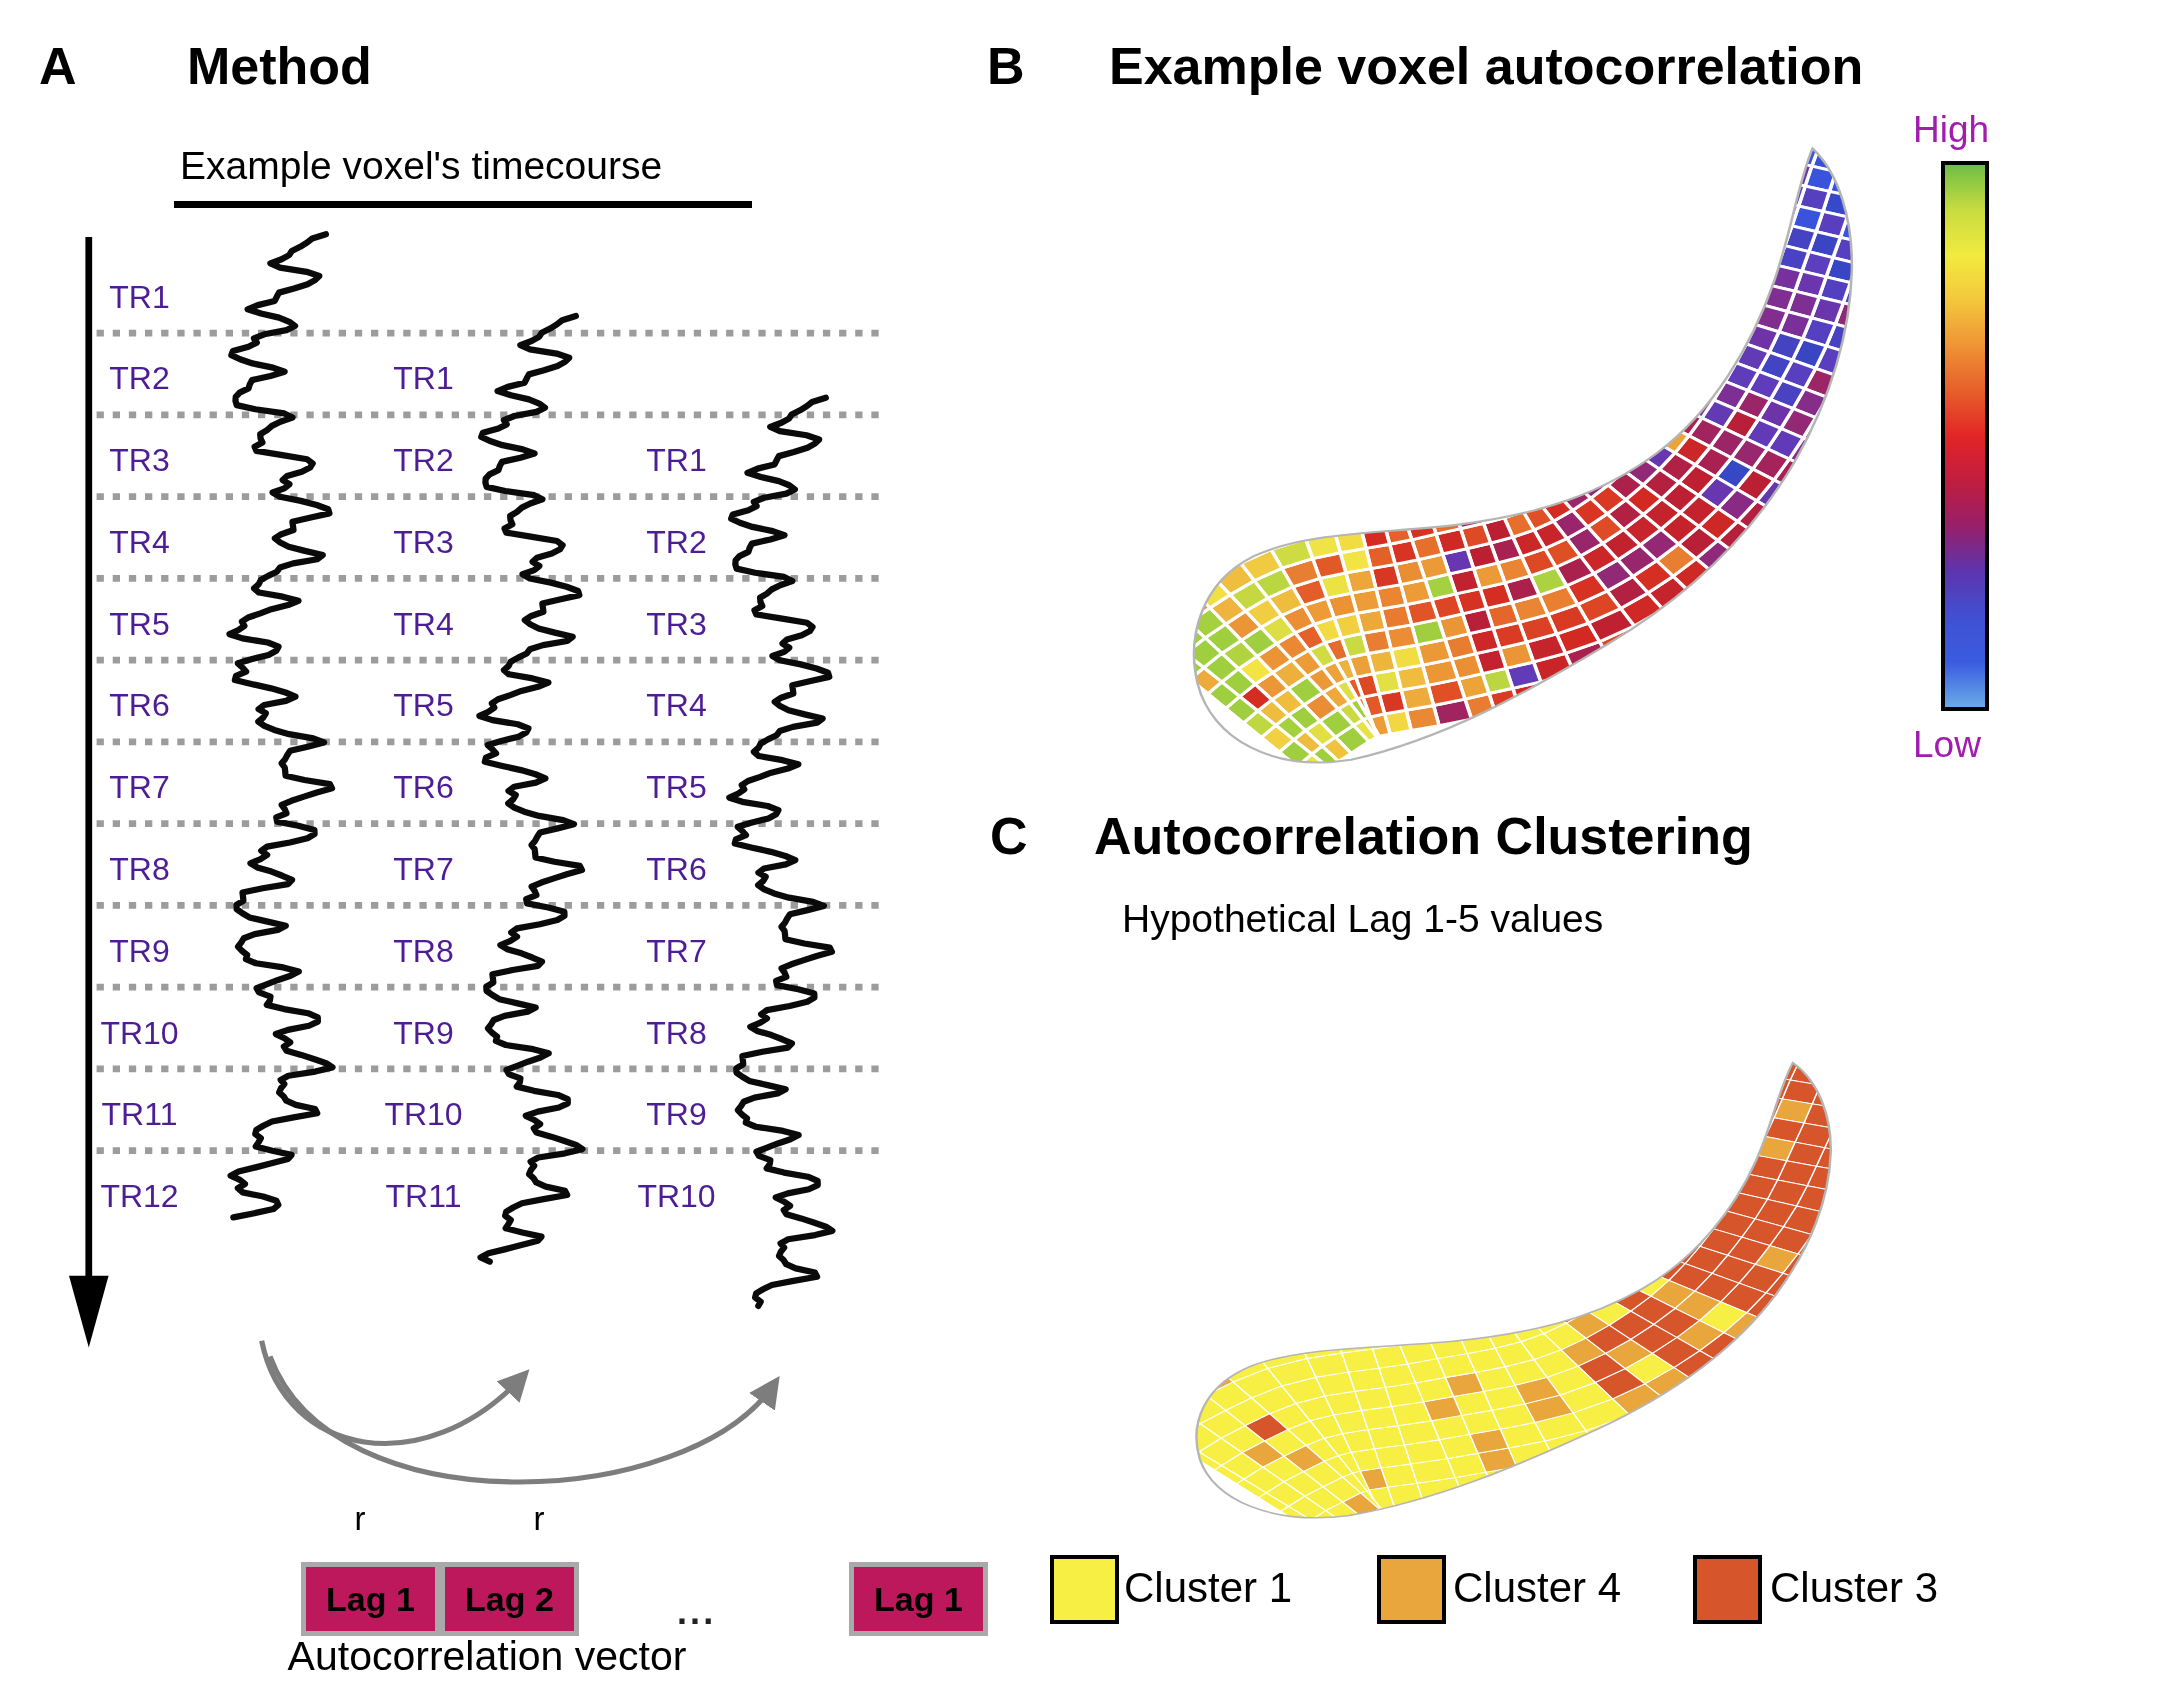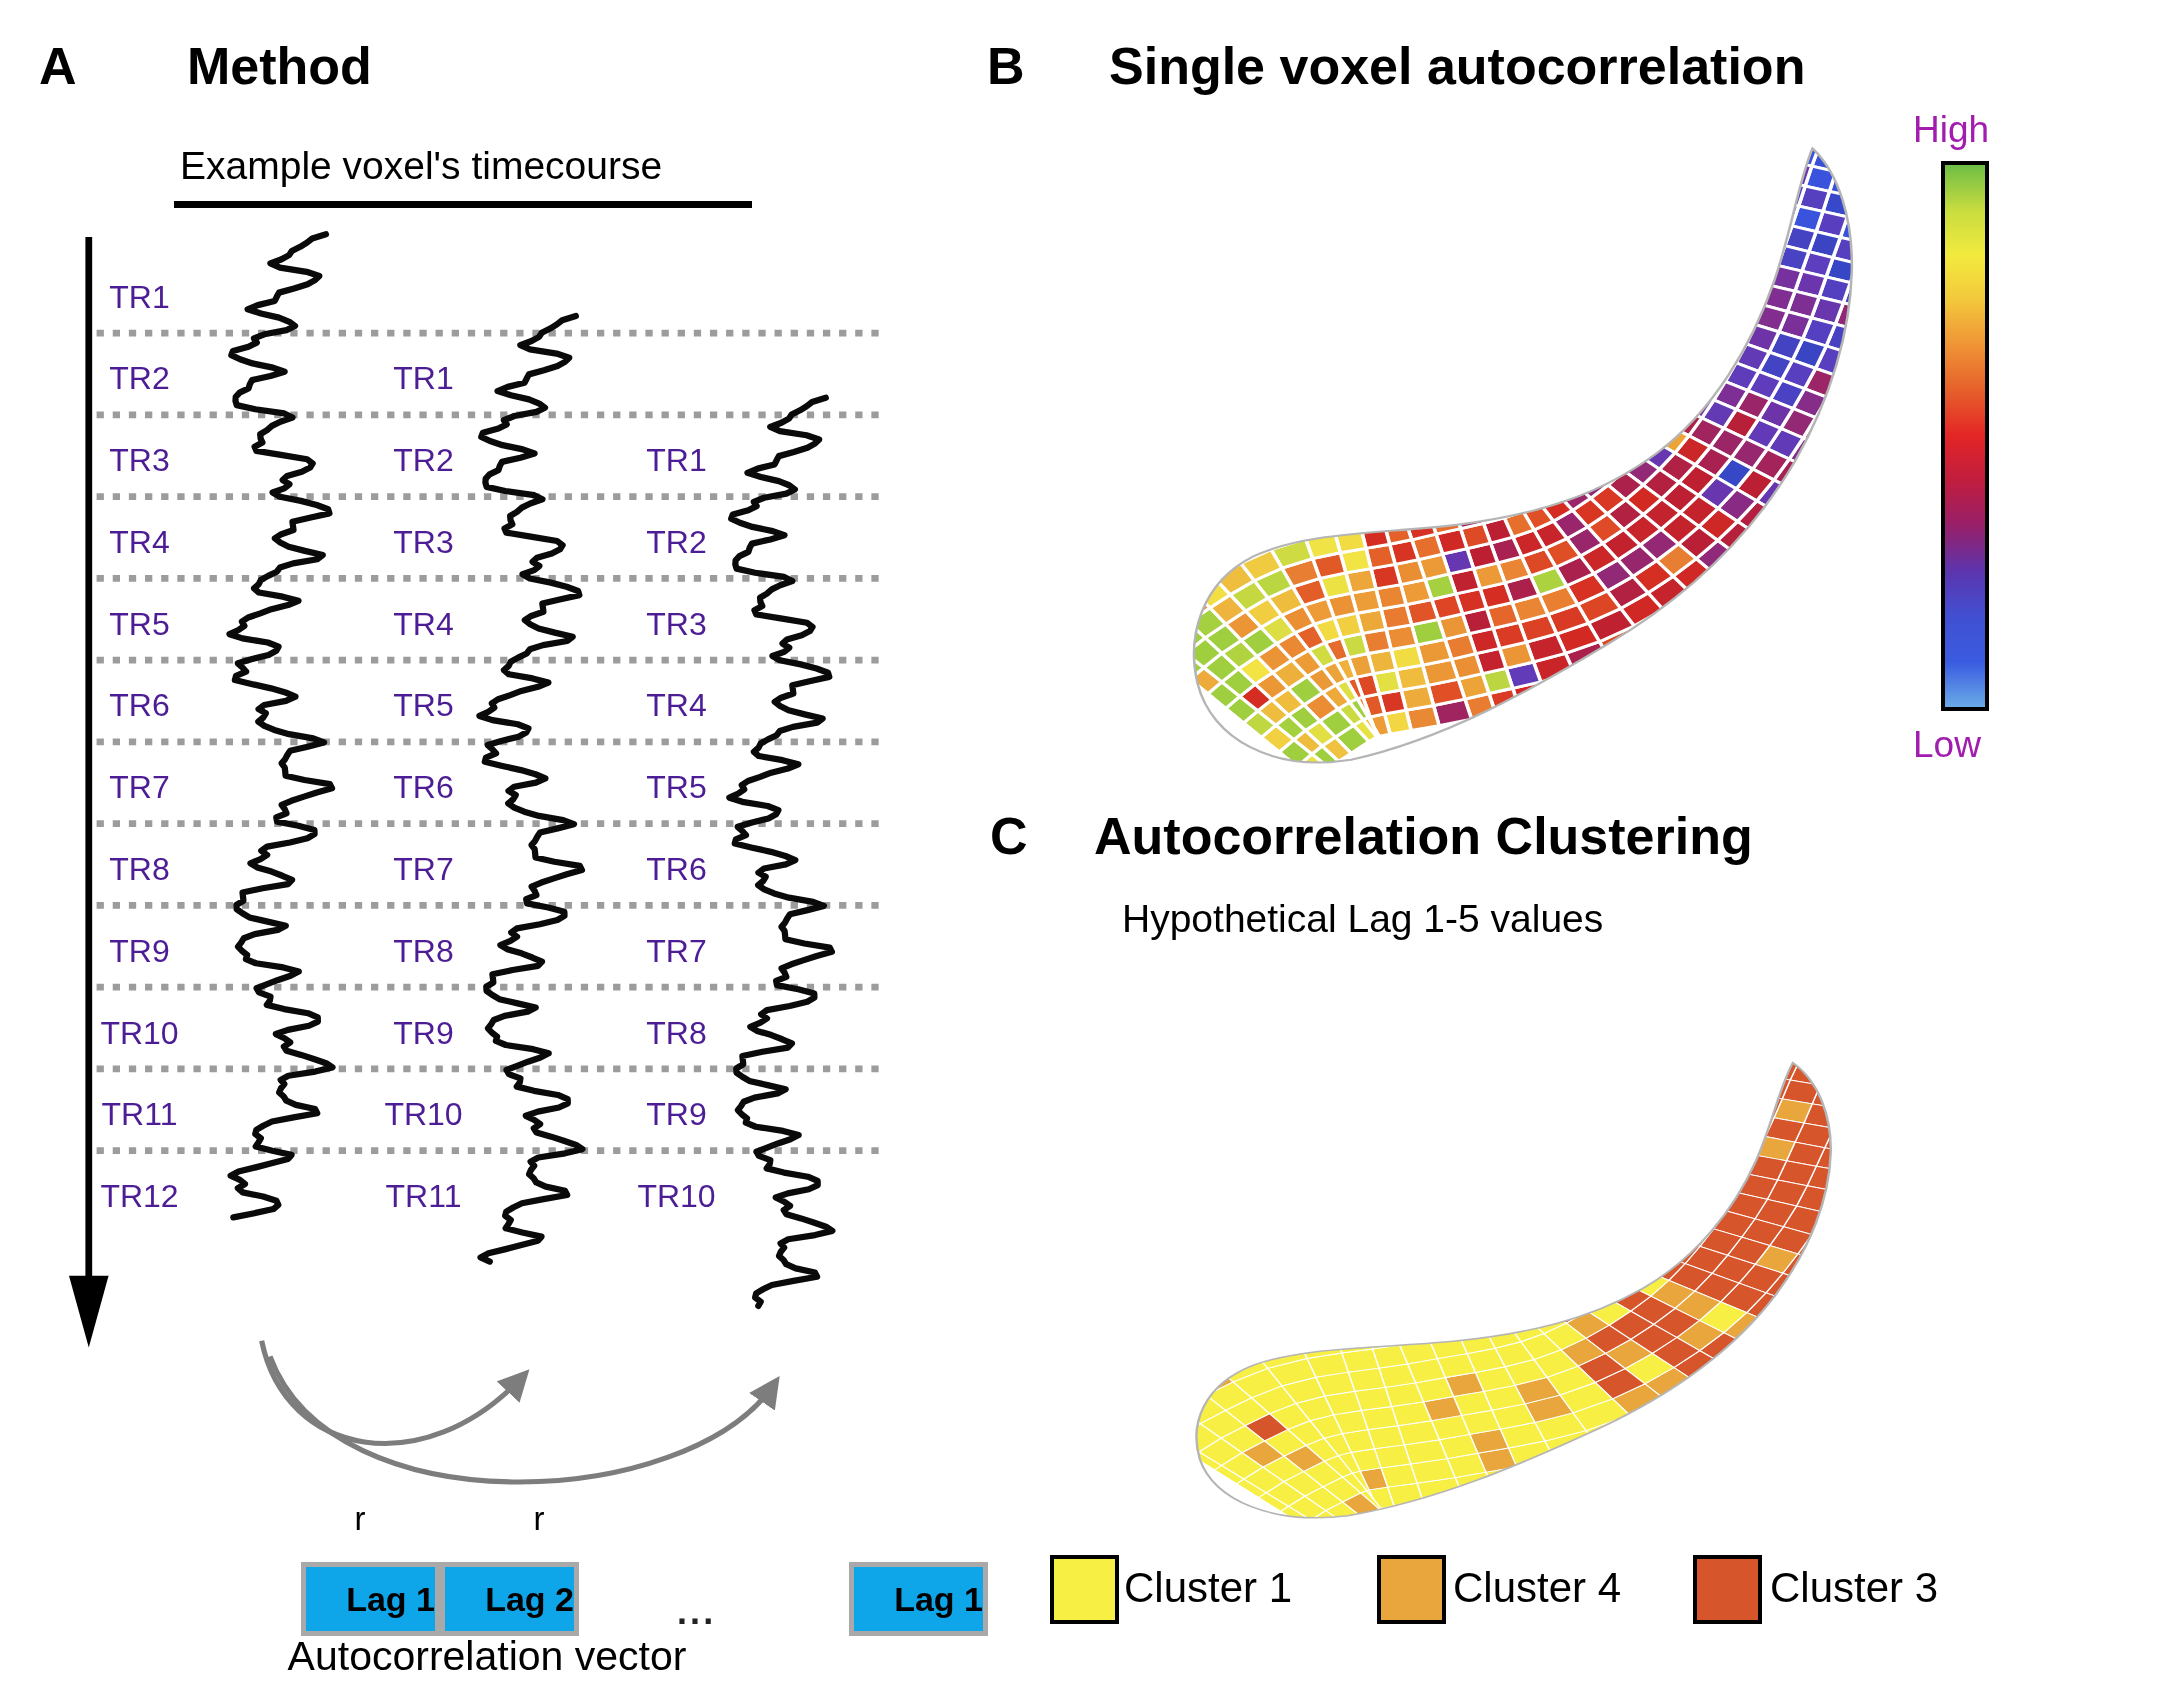--- a/index.html
+++ b/index.html
@@ -3,22 +3,22 @@
 <meta charset="utf-8">
 <style>
   html,body{margin:0;padding:0;background:#ffffff;}
   #stage{position:relative;width:2183px;height:1687px;background:#ffffff;overflow:hidden;
          font-family:"Liberation Sans","DejaVu Sans",sans-serif;}
   .abs{position:absolute;}
   .panel-letter{font-size:52px;font-weight:700;color:#000;}
   .big-title{font-size:52px;font-weight:700;color:#000;white-space:nowrap;}
   .subtitle{font-size:39px;color:#000;white-space:nowrap;}
   .tr{position:absolute;width:115px;text-align:center;font-size:32px;color:#4c1d95;}
-  .lagbox{position:absolute;width:129px;height:64px;border:5.2px solid #a9a9a9;background:#0ea5e9;
-          font-size:34px;font-weight:700;color:#000;text-align:right;line-height:64px;}
+  .lagbox{position:absolute;width:129px;height:64px;border:5.2px solid #a9a9a9;background:#be185d;
+          font-size:34px;font-weight:700;color:#000;text-align:center;line-height:64px;}
   .caption{font-size:41px;color:#000;white-space:nowrap;}
   .hilo{font-size:37px;color:#a21caf;width:115px;text-align:left;}
   .colorbar{position:absolute;width:40px;height:542px;border:4.7px solid #000;}
   .legend-item .swatch{position:absolute;width:61px;height:61px;border:4.7px solid #000;}
   .legend-label{position:absolute;font-size:42px;color:#000;line-height:71px;white-space:nowrap;}
   .rlab{position:absolute;font-size:33px;color:#000;width:42px;text-align:center;}
   .ellip{position:absolute;font-size:36px;font-weight:700;color:#222;letter-spacing:3.1px;}
   .underline{position:absolute;background:#000;}
   svg{position:absolute;overflow:visible;}
 </style>
@@ -98,21 +98,21 @@
   <div class="rlab" style="left:518px;top:1500px;">r</div>
 
   <div class="lagbox" style="left:301px;top:1562px;">Lag 1</div>
   <div class="lagbox" style="left:440px;top:1562px;">Lag 2</div>
   <div class="ellip" style="left:677px;top:1591px;">...</div>
   <div class="lagbox" style="left:849px;top:1562px;">Lag 1</div>
 
   <div class="abs caption" style="left:224px;top:1633px;width:526px;text-align:center;">Autocorrelation vector</div>
 
   <div class="abs panel-letter" style="left:987px;top:36px;">B</div>
-  <div class="abs big-title" style="left:1109px;top:36px;">Single voxel autocorrelation</div>
+  <div class="abs big-title" style="left:1109px;top:36px;">Example voxel autocorrelation</div>
 
   <svg id="mosaicB" style="left:1122px;top:134px;" width="755" height="537" viewBox="0 0 1500 1300" preserveAspectRatio="none">
       <defs>
         <clipPath id="mosaicB-clip">
           <path d="M 1372 35 C 1425 95, 1452 210, 1450 330 C 1447 480, 1408 640, 1338 790 C 1255 965, 1130 1115, 965 1235 C 810 1348, 640 1465, 455 1515 C 300 1545, 178 1465, 150 1330 C 128 1215, 158 1085, 262 1022 C 368 962, 520 968, 672 945 C 830 920, 952 872, 1063 772 C 1175 670, 1252 510, 1296 355 C 1330 235, 1345 110, 1372 35 Z"></path>
         </clipPath>
       </defs>
       <g clip-path="url(#mosaicB-clip)">
         <polygon points="1716.5,142.3 1707.3,172.6 1659.2,159.0 1669.1,126.3" fill="rgb(58,83,220)" stroke="#ffffff" stroke-width="7"></polygon>
         <polygon points="1669.1,126.3 1659.2,159.0 1611.0,145.5 1621.8,110.2" fill="rgb(55,73,202)" stroke="#ffffff" stroke-width="7"></polygon>

